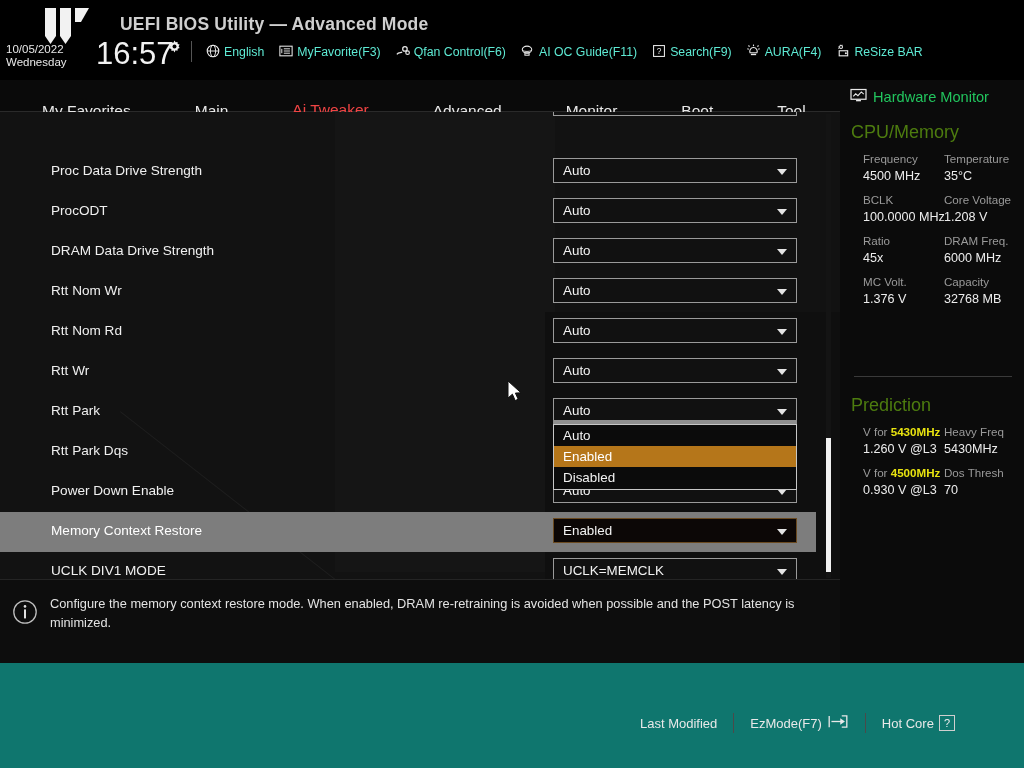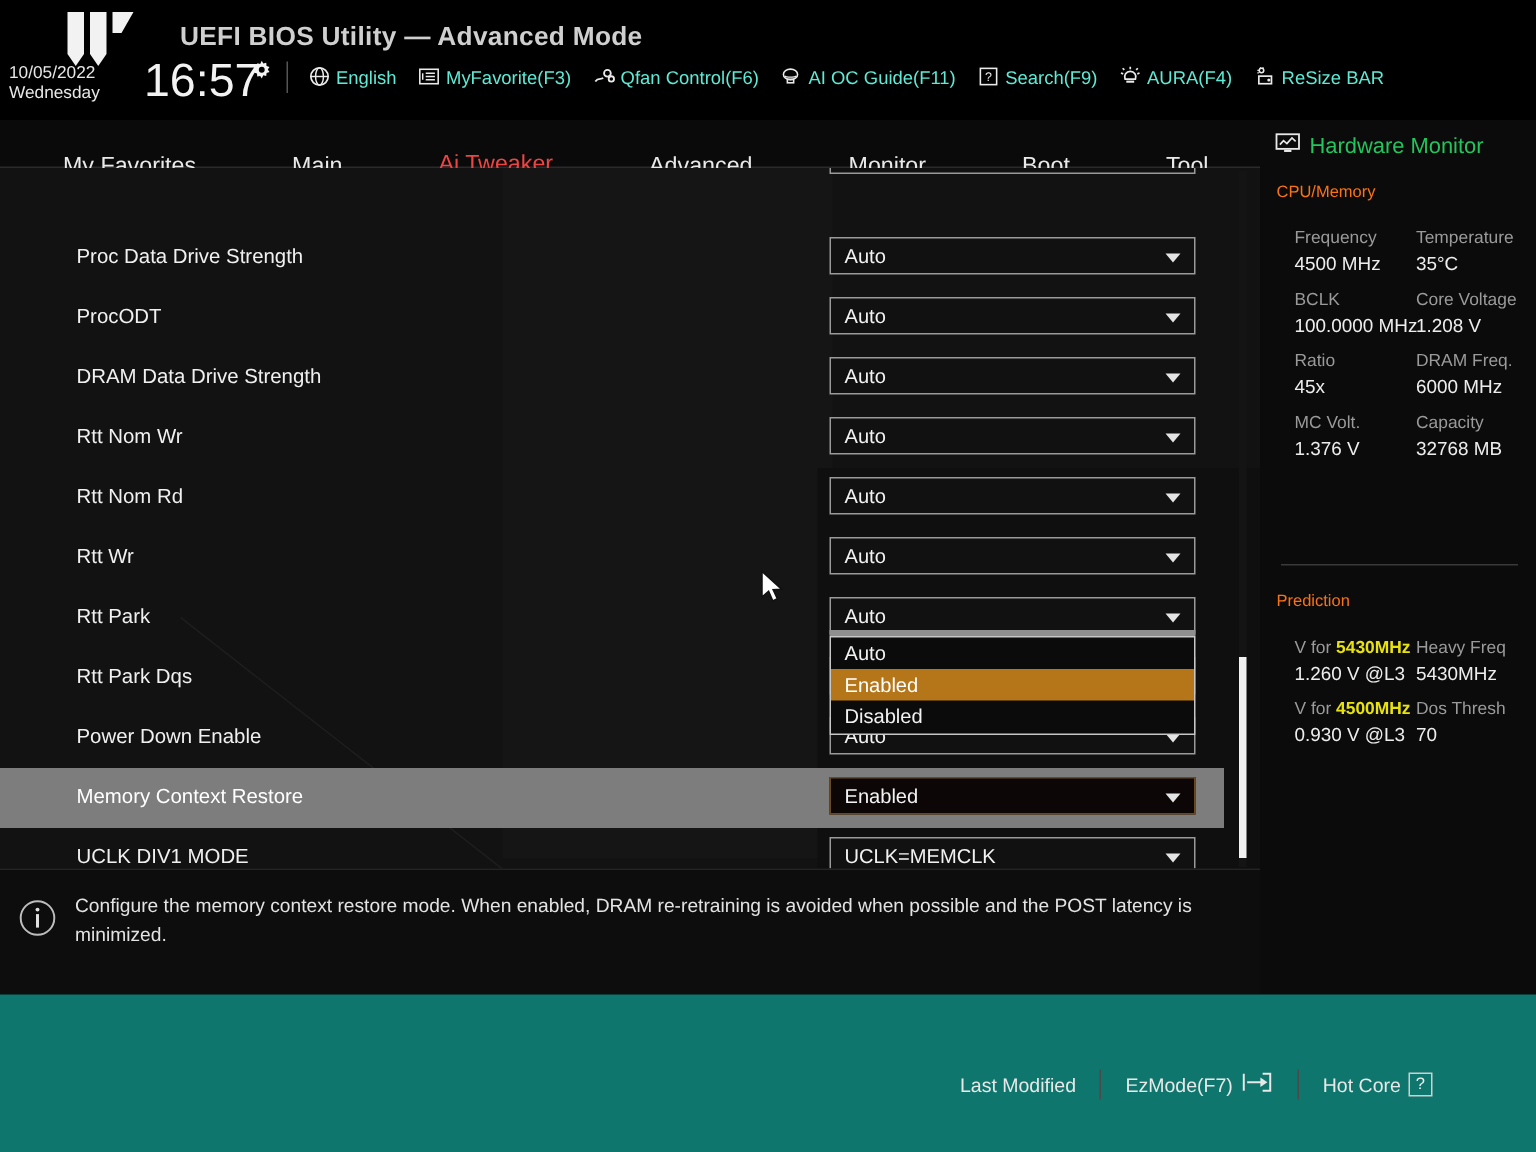--- a/index.html
+++ b/index.html
@@ -76,21 +76,21 @@
   .helpbar { position:absolute; left:0; top:579px; width:840px; height:84px;
              background:#0d0d0d; border-top:1px solid #242424; }
   .info-ico { position:absolute; left:12px; top:599px; width:26px; height:26px; }
   .help-txt { position:absolute; left:50px; top:594px; width:775px;
               color:#e3e3e3; font-size:12.8px; line-height:19px; }
 
   
   .hw { position:absolute; left:840px; top:80px; width:184px; height:688px; background:#0b0b0b; }
   .hw-title { position:absolute; left:10px; top:8px; color:#22c55e; font-size:14.6px;
               display:flex; align-items:center; gap:6px; }
-  .hw-sect { position:absolute; left:11px; color:#f97316; font-size:11px; }
+  .hw-sect { position:absolute; left:11px; color:#4d7c0f; font-size:18px; }
   .hw-grid { position:absolute; left:11px; width:170px;margin-left:12px; }
   .hwpair { position:relative; height:41px; }
   .hwpair .k { position:absolute; top:0; color:#9a9a9a; font-size:11.6px; }
   .hwpair .v { position:absolute; top:17px; color:#ededed; font-size:12.6px; }
   .hwpair .c1 { left:0; } .hwpair .c2 { left:81px; }
   .hw-hr { position:absolute; left:14px; width:158px; height:1px; background:#3a3a3a; }
   .hi-yellow { color:#e8e30f; font-weight:bold; }
 
   
   .footer { position:absolute; left:0; top:663px; width:1024px; height:105px; background:#0f766e; }

